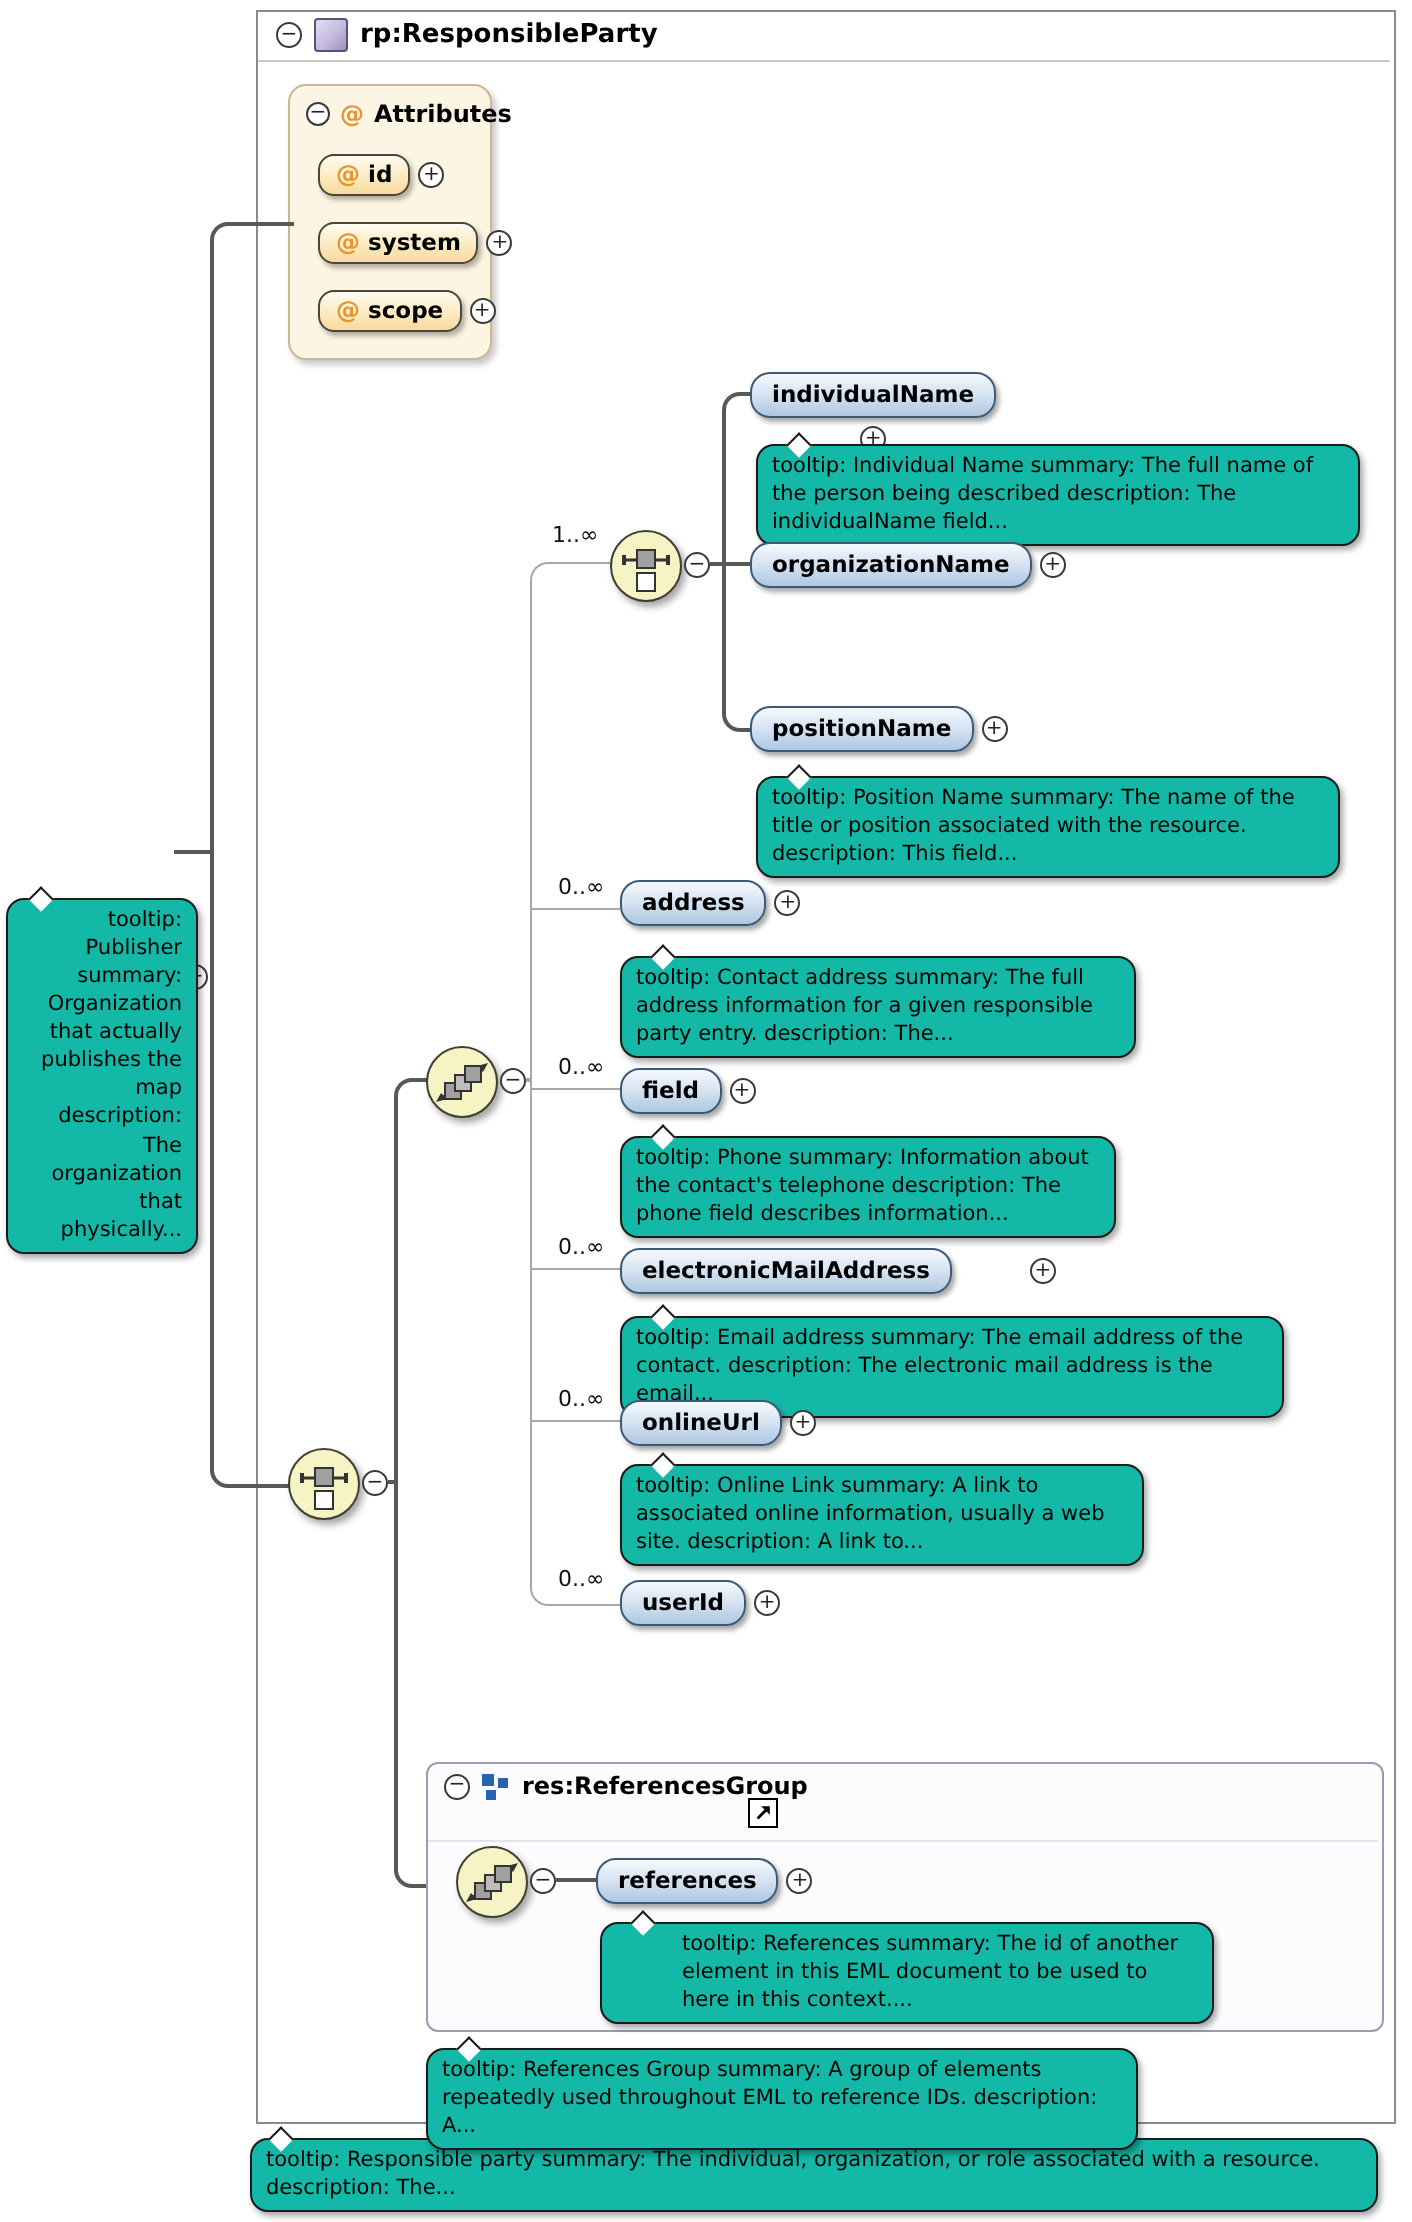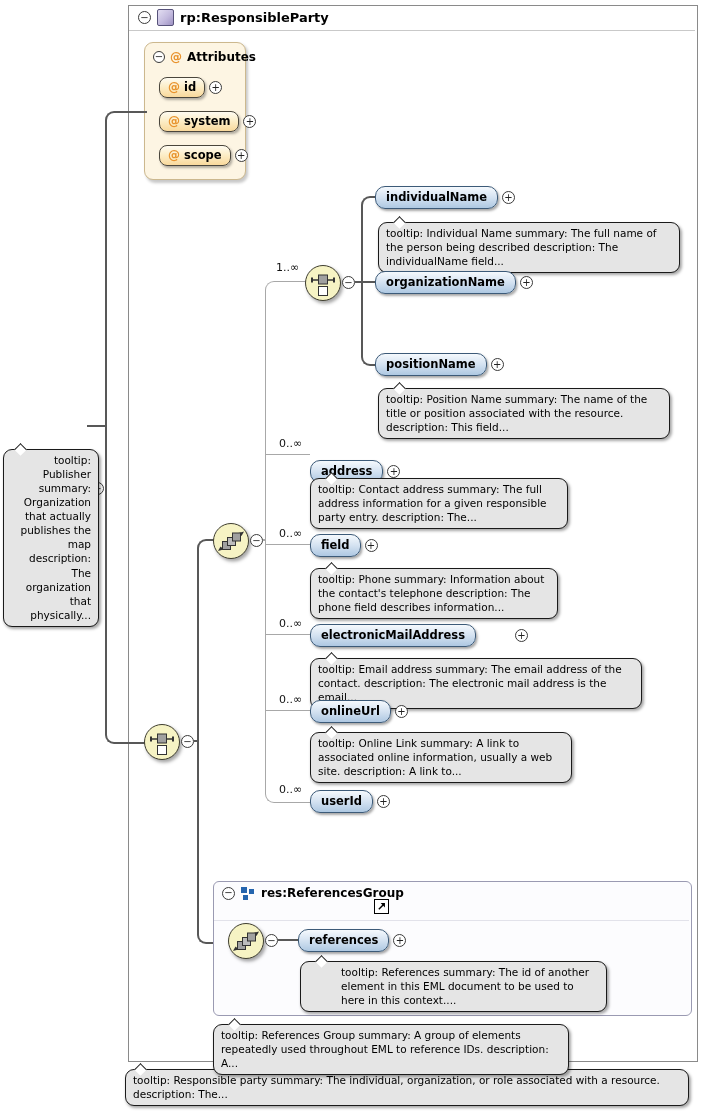--- a/index.html
+++ b/index.html
@@ -64,21 +64,21 @@
   .lnl{position:absolute;background:#a8a8a8;}
   .corner-tl{position:absolute;border-top:2px solid #585858;border-left:2px solid #585858;border-top-left-radius:9px;}
   .corner-bl{position:absolute;border-bottom:2px solid #585858;border-left:2px solid #585858;border-bottom-left-radius:9px;}
   .corner-tl-l{position:absolute;border-top:1.5px solid #a8a8a8;border-left:1.5px solid #a8a8a8;border-top-left-radius:9px;}
   .corner-bl-l{position:absolute;border-bottom:1.5px solid #a8a8a8;border-left:1.5px solid #a8a8a8;border-bottom-left-radius:9px;}
   .branch{position:absolute;height:0;border-top:1.5px solid #a8a8a8;}
 
   .card{position:absolute;font-size:11px;color:#111;}
 
   
-  .tooltip{position:absolute;background:#e5e5e5;border:1.2px solid #1a1a1a;border-radius:9px;
+  .tooltip{position:absolute;background:#14b8a6;border:1.2px solid #1a1a1a;border-radius:9px;
            padding:3px 7px 4px;font-size:10.5px;line-height:1.34;color:#000;
            box-shadow:1.5px 2px 3px rgba(0,0,0,0.35);}
   .caret{position:absolute;top:-5px;left:16px;width:8px;height:8px;background:#fff;
          border-left:1.2px solid #1a1a1a;border-top:1.2px solid #1a1a1a;transform:rotate(45deg);}
 </style>
 </head>
 <body>
 
 <div class="canvas">
 
@@ -174,21 +174,21 @@
       <rect x="8.5" y="5" width="9" height="9" fill="#a0a0a0" stroke="#333"></rect>
       <rect x="8.5" y="16.5" width="9" height="9" fill="#fff" stroke="#333"></rect>
     </svg>
   </div>
   <div class="mcircle abs" style="left:342px;top:276px;">−</div>
   <div class="ln" style="left:355px;top:281px;width:6px;height:2px;"></div>
   <div class="corner-tl" style="left:361px;top:196px;width:14px;height:87px;"></div>
   <div class="corner-bl" style="left:361px;top:282px;width:14px;height:82px;"></div>
   <div class="ln" style="left:361px;top:281px;width:14px;height:2px;"></div>
 
-  <div class="el-row" style="left:375px;top:186px;">
+  <div class="el-row" style="left:375px;top:186px;flex-direction:column;">
     <span class="pill">individualName</span>
     <span class="pcircle">+</span>
   </div>
   <div class="tooltip" style="left:378px;top:222px;width:286px;">
     <i class="caret"></i>
     <span>tooltip: Individual Name summary: The full name of the person being described description: The individualName field...</span>
   </div>
 
   <div class="el-row" style="left:375px;top:271px;">
     <span class="pill">organizationName</span>
@@ -198,21 +198,21 @@
   <div class="el-row" style="left:375px;top:353px;">
     <span class="pill">positionName</span>
     <span class="pcircle">+</span>
   </div>
   <div class="tooltip" style="left:378px;top:388px;width:276px;">
     <i class="caret"></i>
     <span>tooltip: Position Name summary: The name of the title or position associated with the resource. description: This field...</span>
   </div>
 
   <div class="card" style="left:279px;top:437px;">0..∞</div>
-  <div class="el-row" style="left:310px;top:460px;justify-content:flex-end;">
+  <div class="el-row" style="left:310px;top:440px;justify-content:flex-end;">
     <span class="pill">address</span>
     <span class="pcircle">+</span>
   </div>
   <div class="tooltip" style="left:310px;top:478px;width:242px;">
     <i class="caret"></i>
     <span>tooltip: Contact address summary: The full address information for a given responsible party entry. description: The...</span>
   </div>
 
   <div class="card" style="left:279px;top:527px;">0..∞</div>
   <div class="el-row" style="left:310px;top:534px;">

